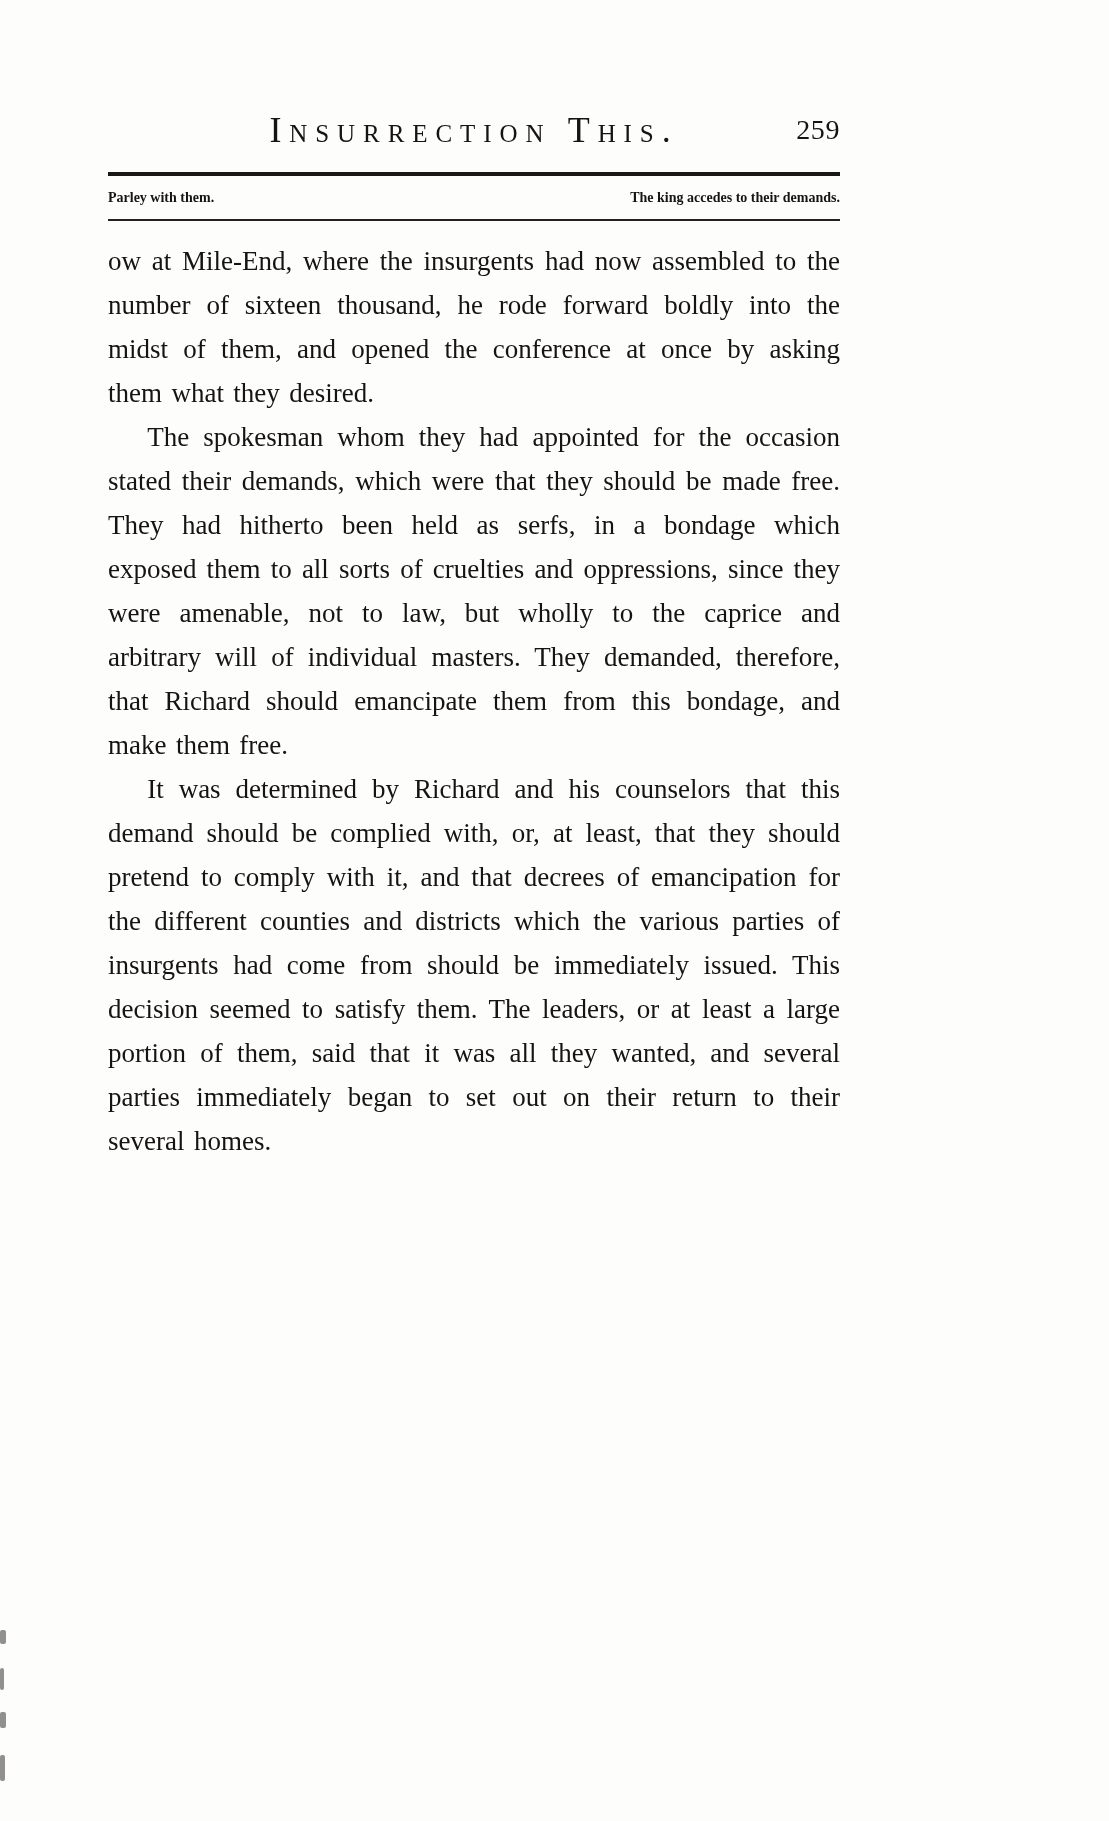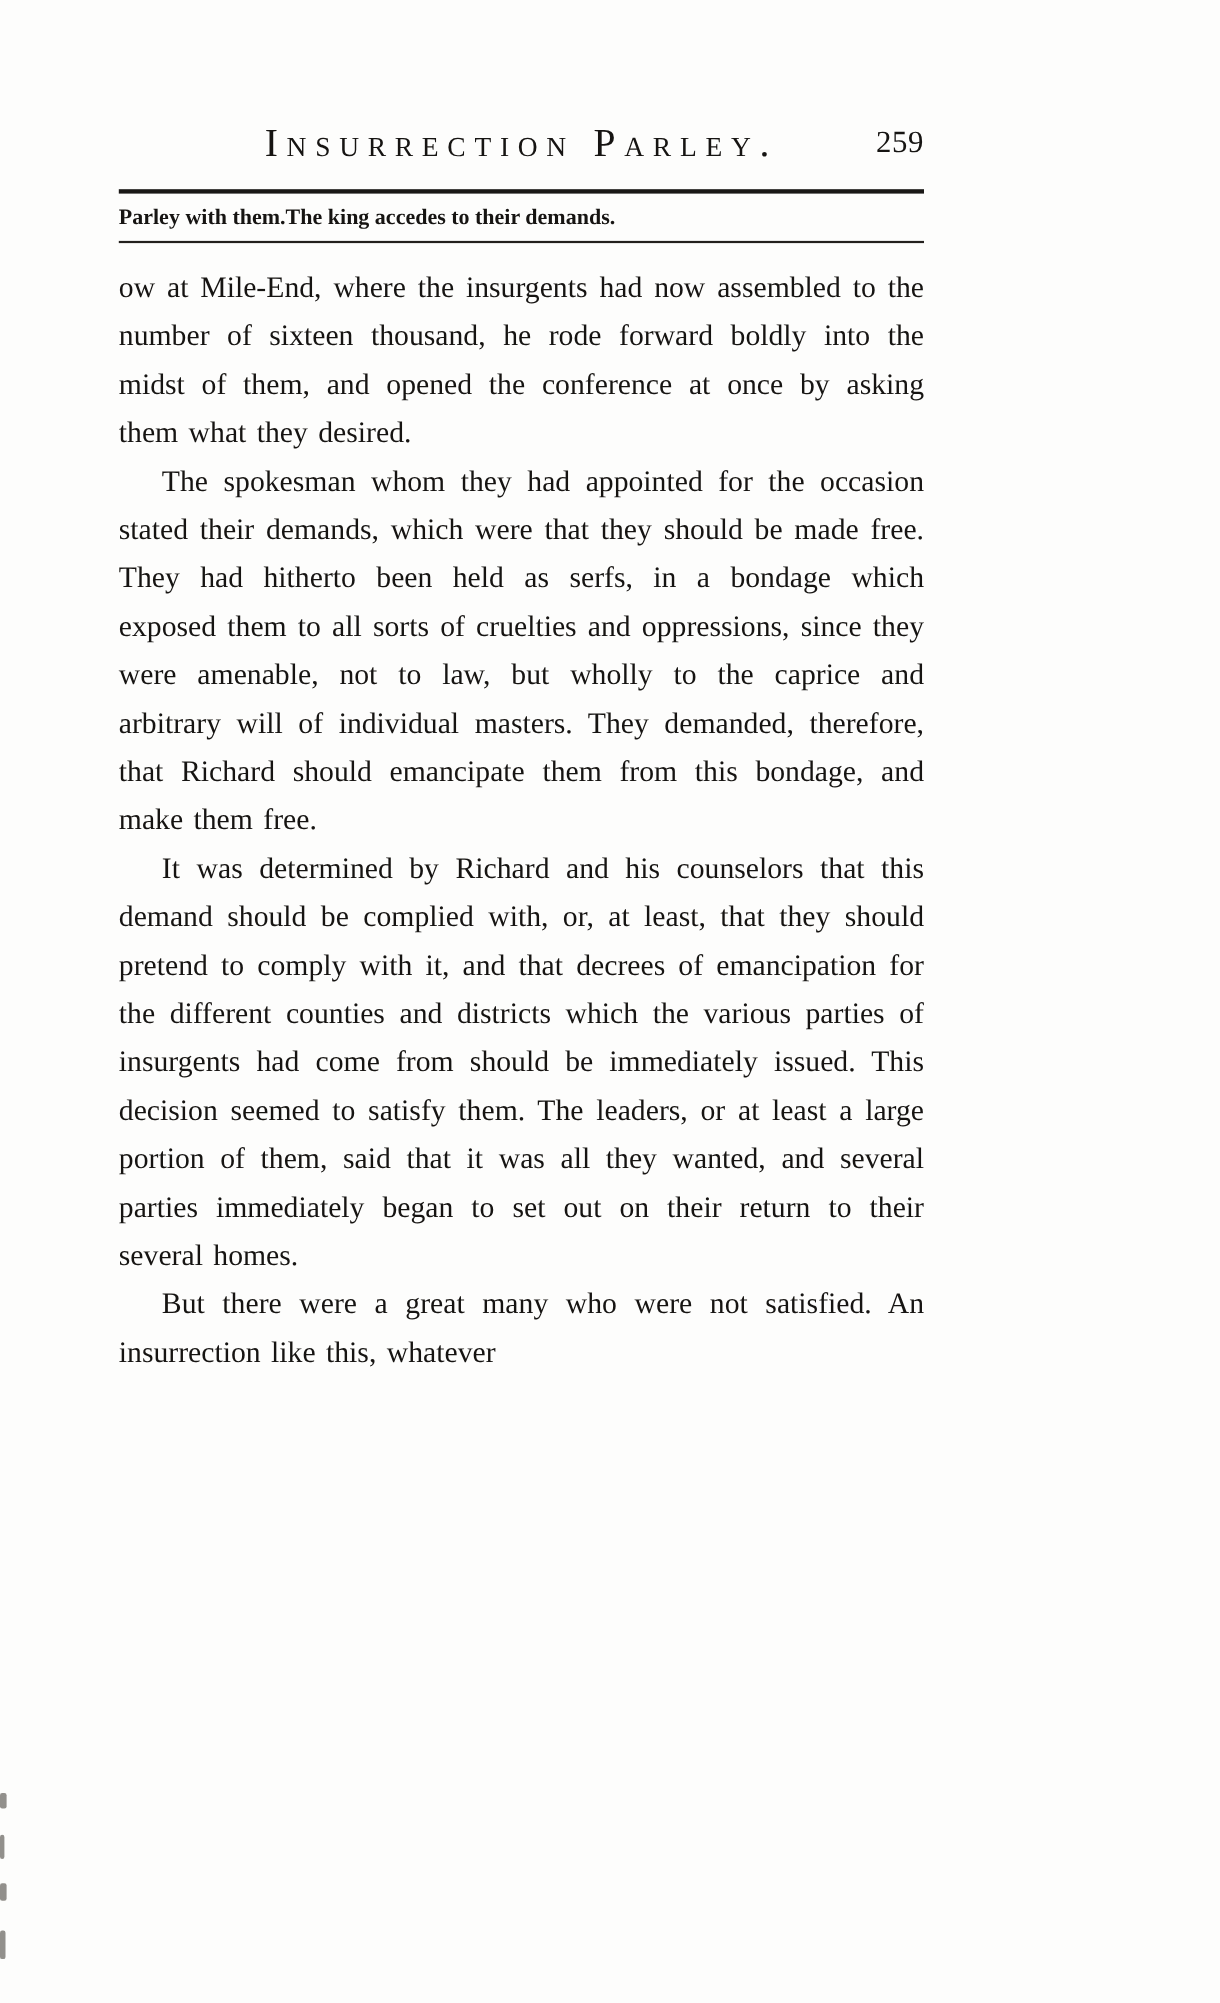--- a/index.html
+++ b/index.html
@@ -42,25 +42,25 @@
     line-height: 44px;
     letter-spacing: 0.02em;
   }
   .rule-thick {
     margin-top: 12px;
     height: 4px;
     background: #1a1816;
   }
   .running-heads {
     display: flex;
-    justify-content: flex-start;
+    justify-content: space-between;
     align-items: baseline;
     margin-top: 9px;
     font-weight: bold;
-    font-size: 20px;
+    font-size: 14px;
     line-height: 26px;
   }
   .rule-thin {
     margin-top: 8px;
     height: 2px;
     background: #23201d;
   }
   .body-text {
     margin-top: 18px;
     font-size: 27px;
@@ -97,34 +97,33 @@
   <div class="scan-artifacts">
     <span></span>
       <span></span>
       <span></span>
       <span></span>
   </div>
 
   <div class="text-block">
 
     <div class="header-row">
-      <div class="page-title">Insurrection Parley.</div>
+      <div class="page-title">Insurrection This.</div>
       <div class="page-number">259</div>
     </div>
 
     <div class="rule-thick"></div>
 
     <div class="running-heads">
       <span>Parley with them.</span>
       <span>The king accedes to their demands.</span>
     </div>
 
     <div class="rule-thin"></div>
 
     <div class="body-text">
         <p class="">ow at Mile-End, where the insurgents had now assembled to the number of sixteen thousand, he rode forward boldly into the midst of them, and opened the conference at once by asking them what they desired.</p>
         <p class="indent">The spokesman whom they had appointed for the occasion stated their demands, which were that they should be made free.  They had hitherto been held as serfs, in a bondage which exposed them to all sorts of cruelties and oppressions, since they were amenable, not to law, but wholly to the caprice and arbitrary will of individual masters.  They demanded, therefore, that Richard should emancipate them from this bondage, and make them free.</p>
         <p class="indent">It was determined by Richard and his counselors that this demand should be complied with, or, at least, that they should pretend to comply with it, and that decrees of emancipation for the different counties and districts which the various parties of insurgents had come from should be immediately issued.  This decision seemed to satisfy them.  The leaders, or at least a large portion of them, said that it was all they wanted, and several parties immediately began to set out on their return to their several homes.</p>
-        <p class="indent">But there were a great many who were not satisfied.  An insurrection like this, whatever</p>
       </div>
 
   </div>
 </div>
 
 </body></html>

